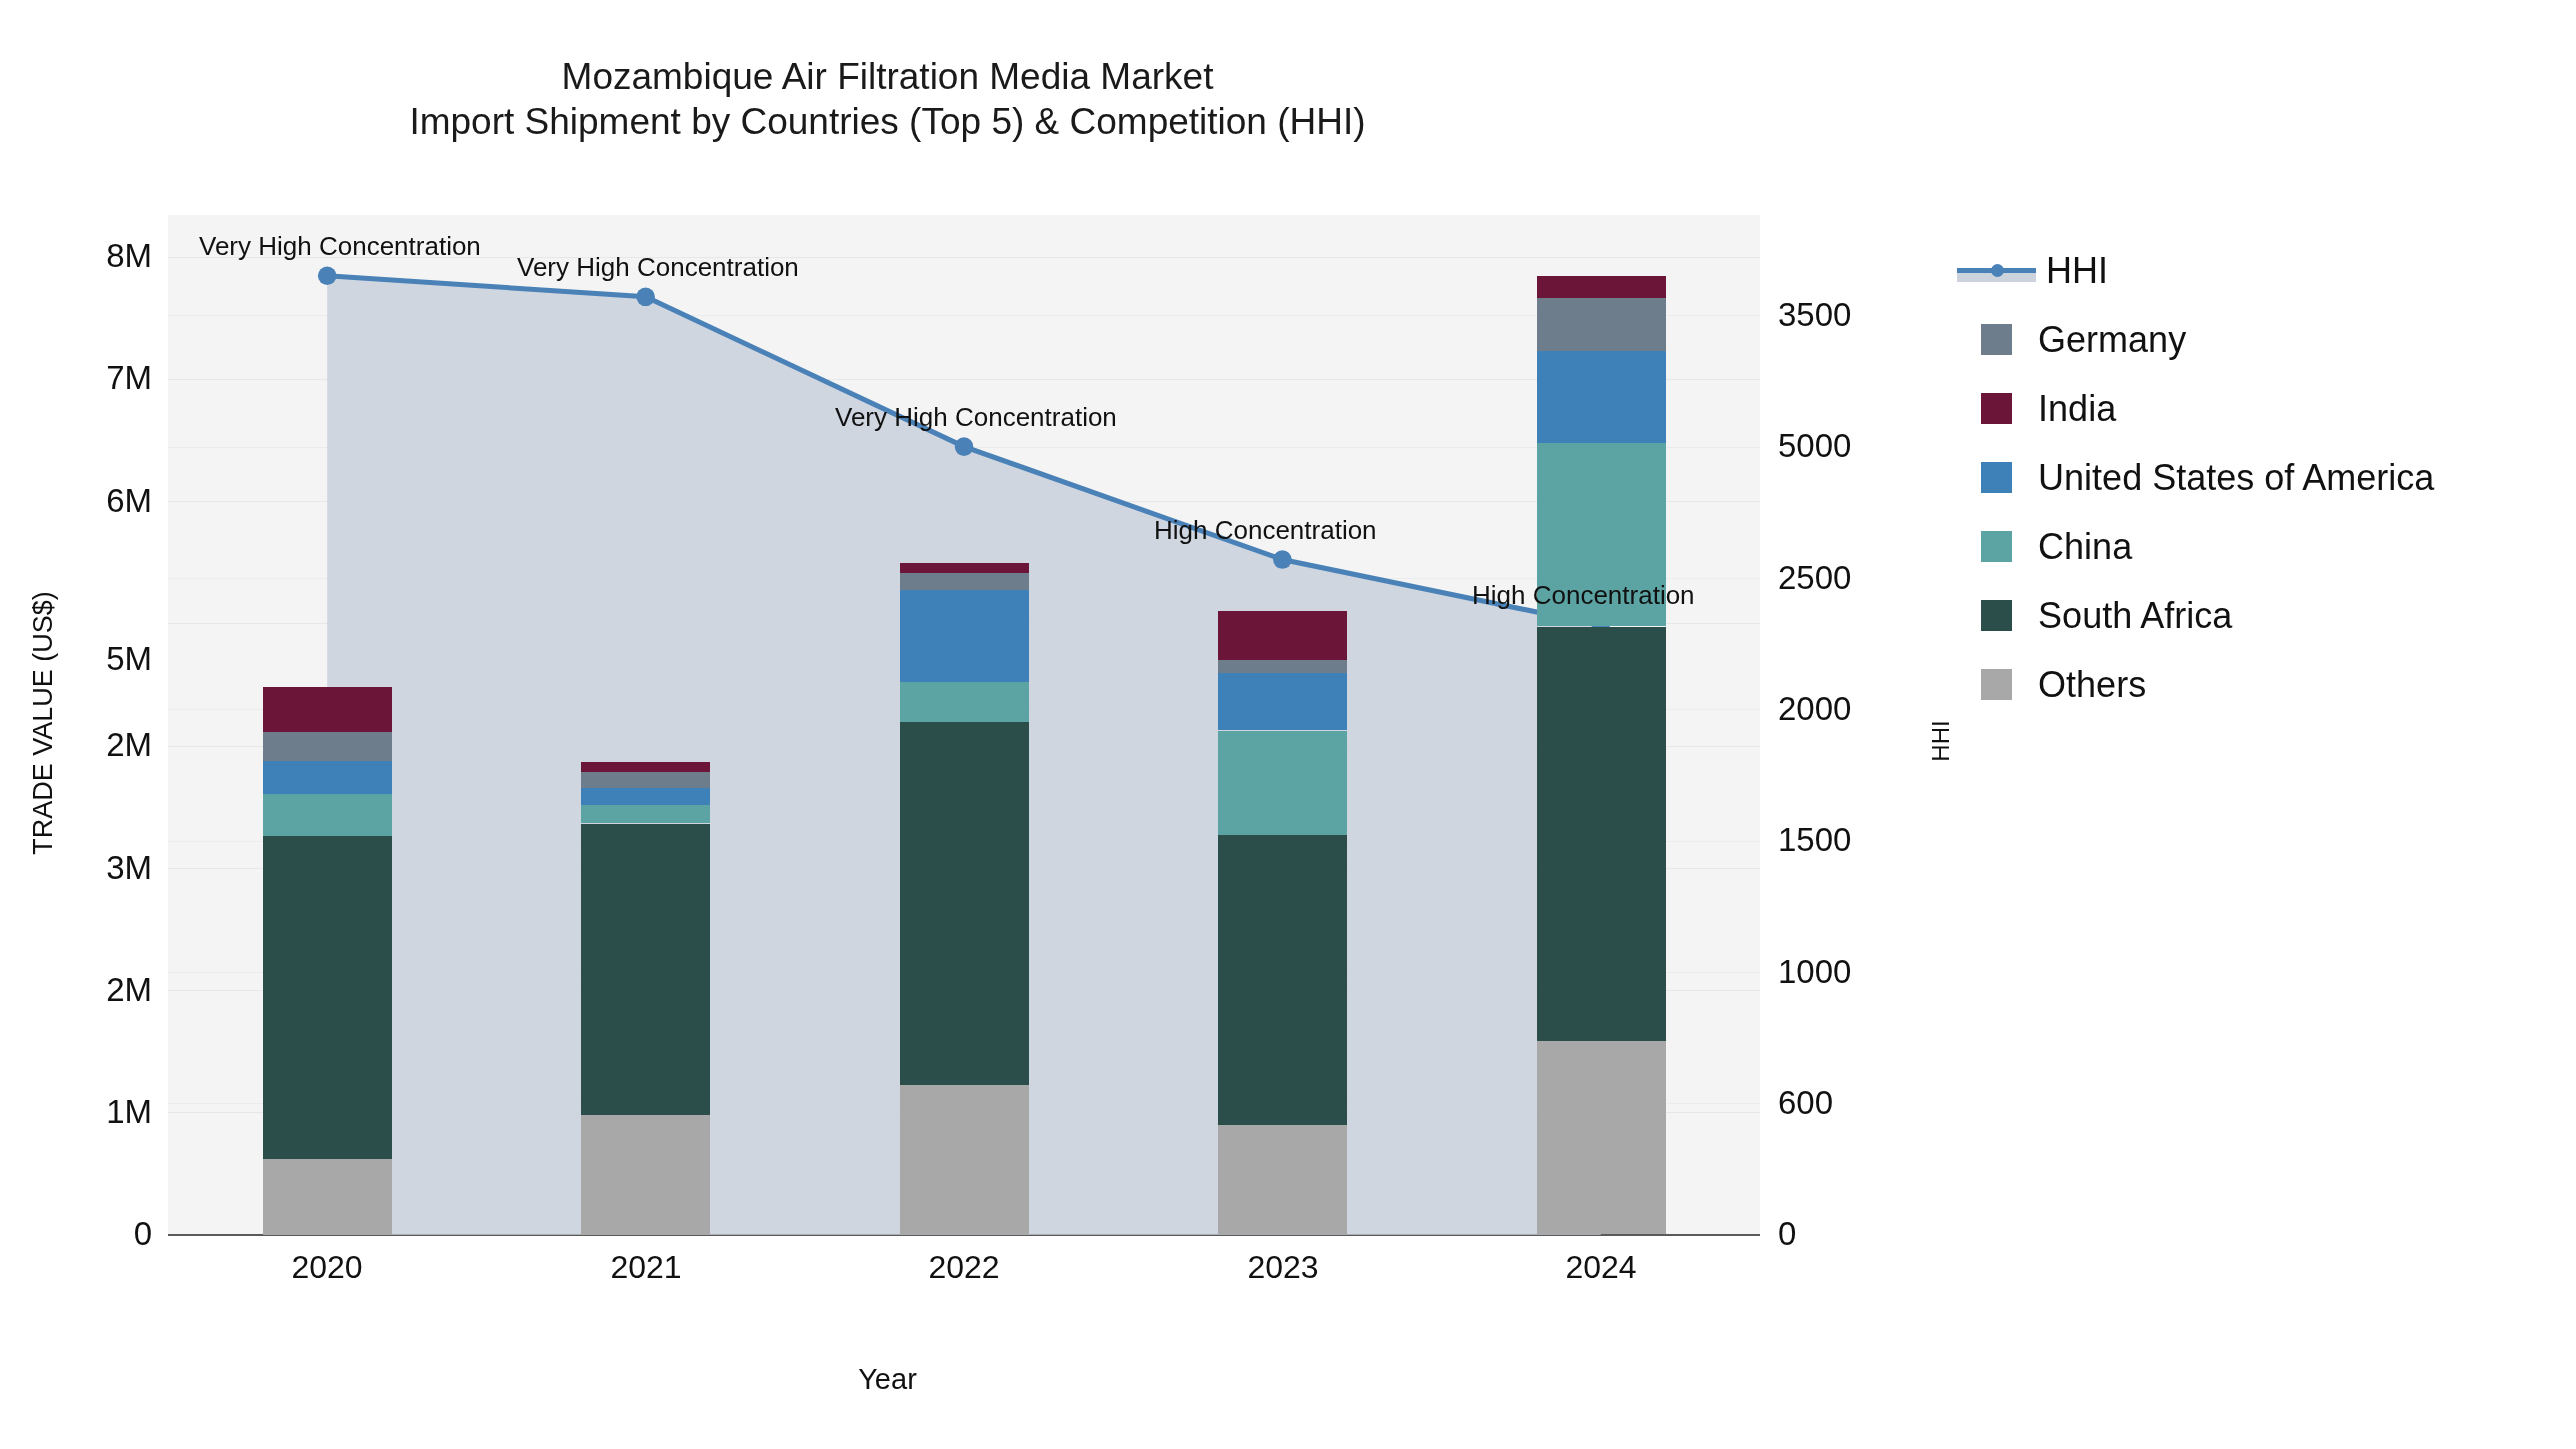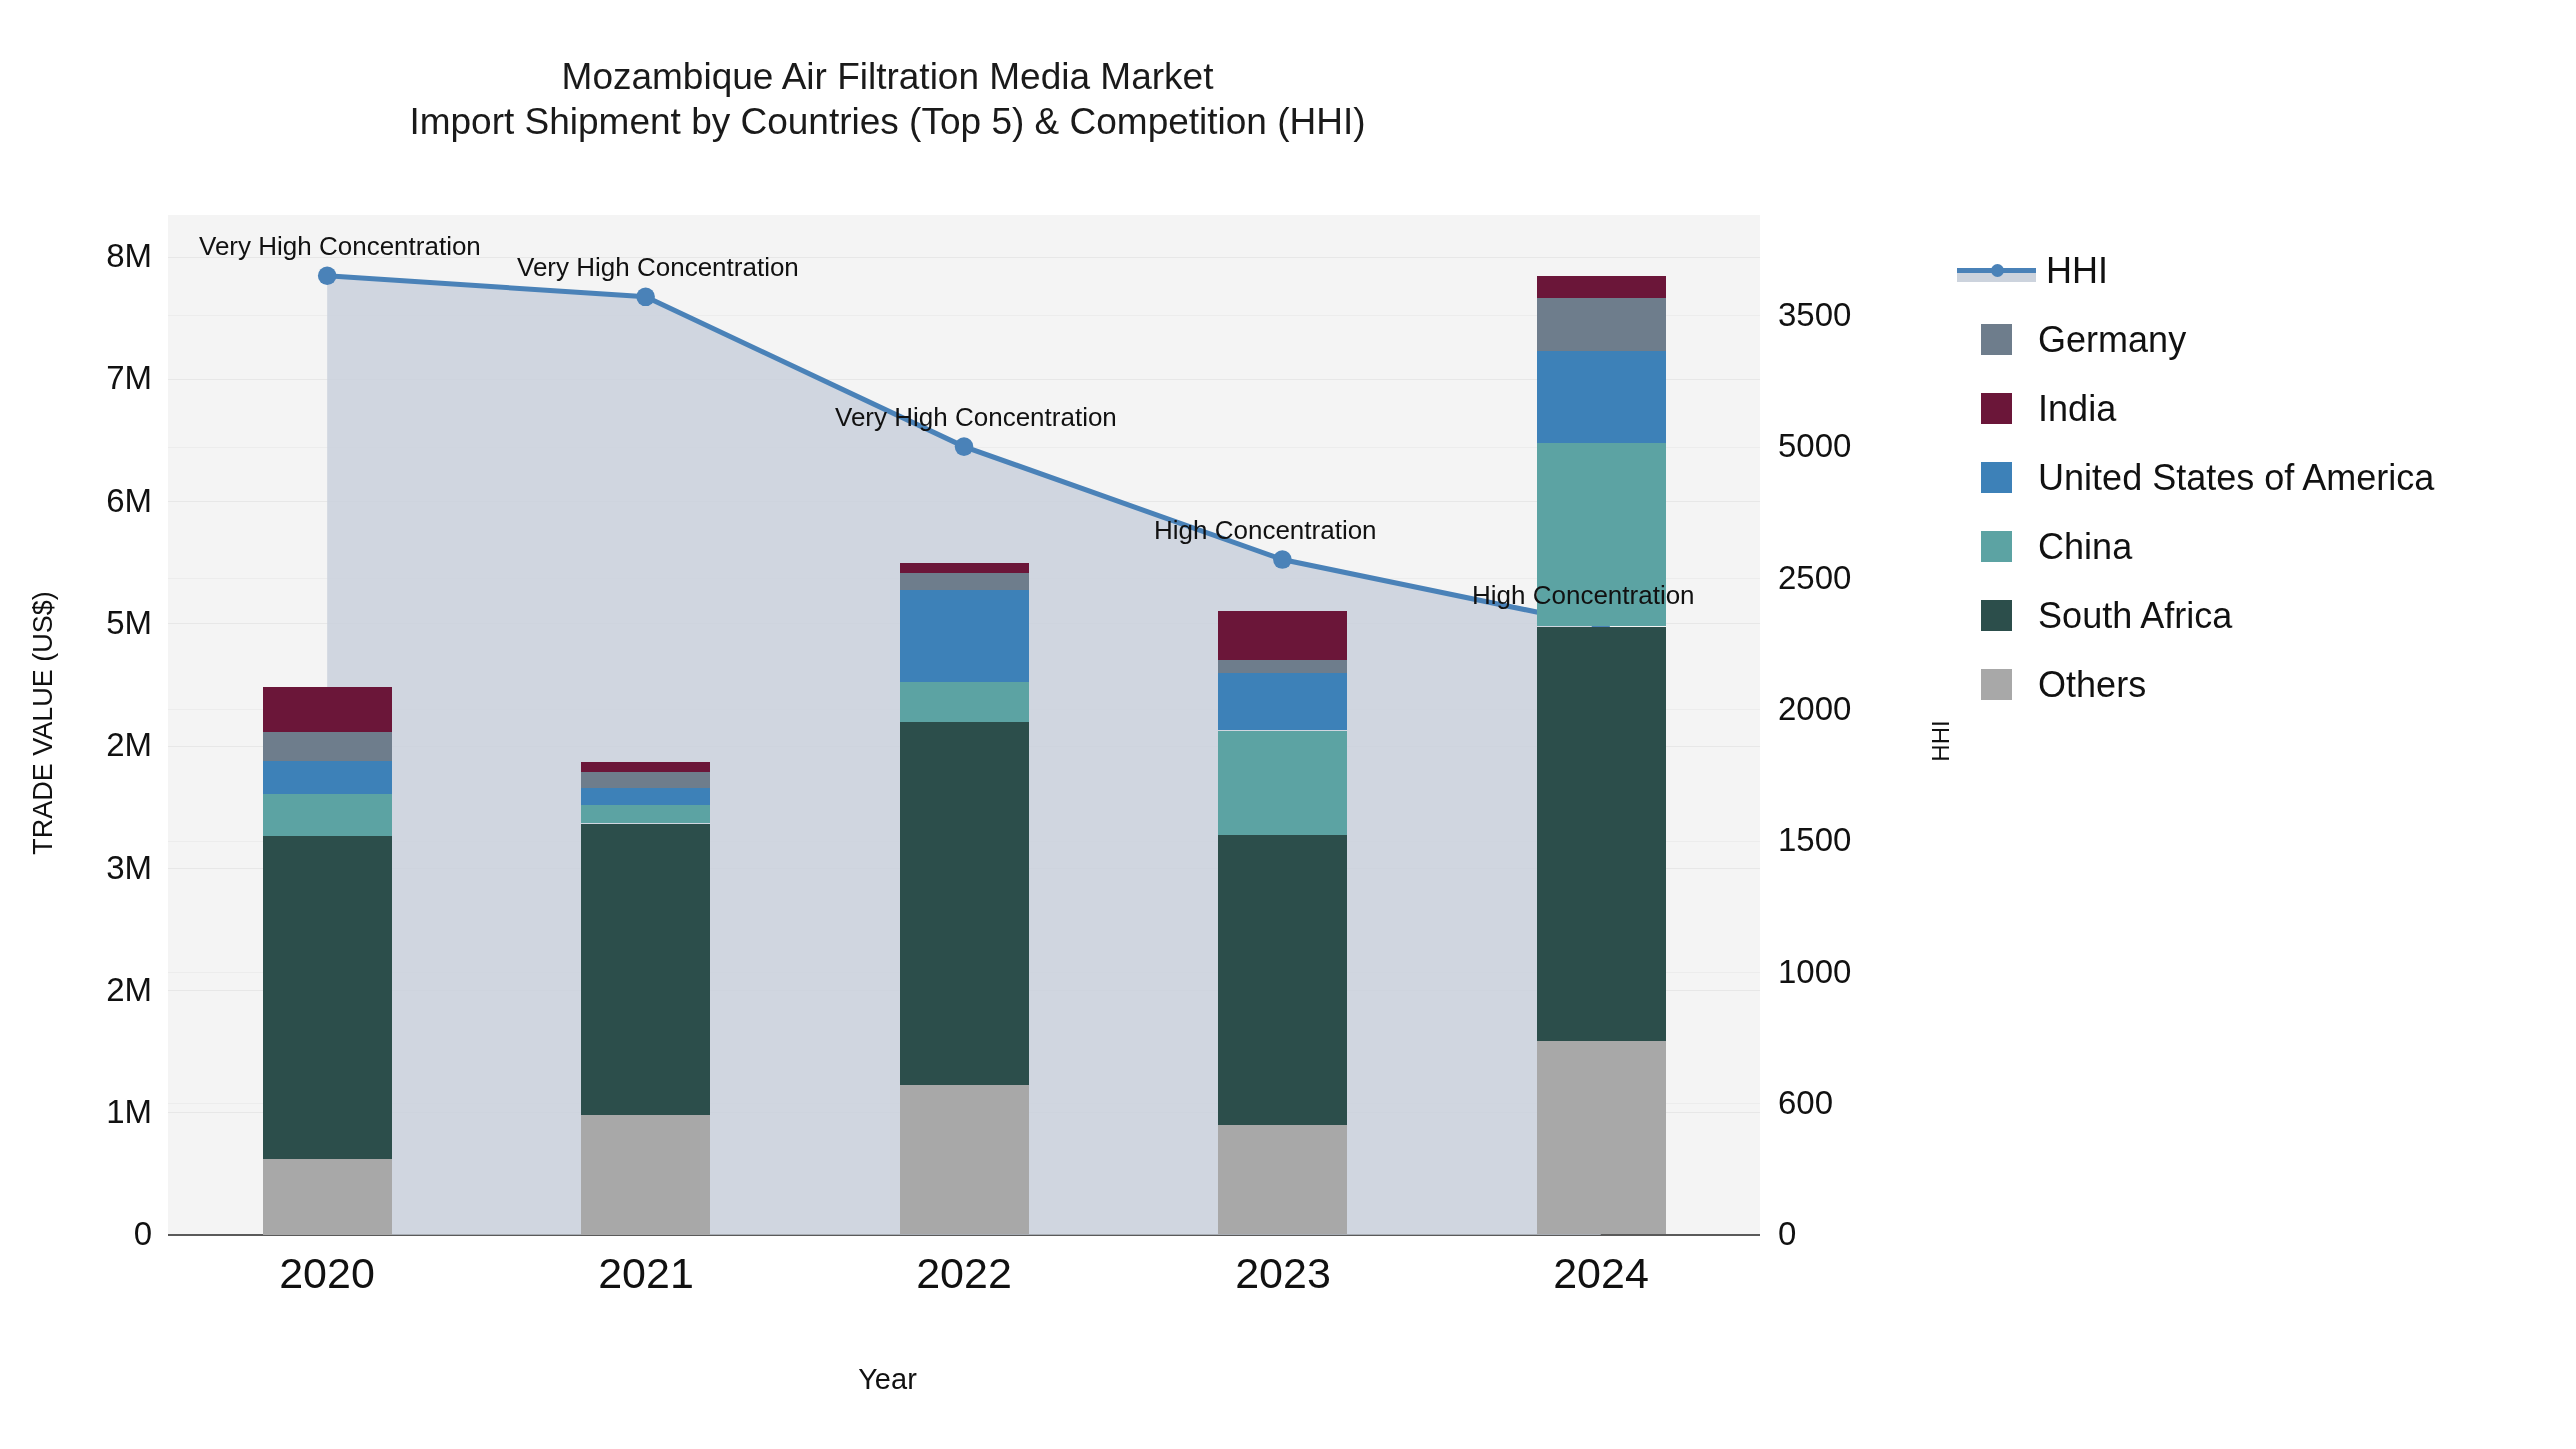--- a/index.html
+++ b/index.html
@@ -18,21 +18,21 @@
 
   
   .ytick-l{position:absolute;right:1.4px;transform:translateY(-50%);font-size:33px;color:#111;text-align:right;white-space:nowrap;}
   .ylabel-left{position:absolute;left:-13px;top:723px;font-size:27px;color:#111;
                transform:translate(-50%,-50%) rotate(-90deg);transform-origin:center center;white-space:nowrap;}
   .ytick-r{position:absolute;left:1.4px;transform:translateY(-50%);font-size:33px;color:#111;white-space:nowrap;}
   .ylabel-right{position:absolute;left:1941px;top:741px;font-size:24px;color:#111;
                transform:translate(-50%,-50%) rotate(-90deg);transform-origin:center center;white-space:nowrap;}
 
   
-  .xtick{position:absolute;top:1249px;transform:translateX(-50%);font-size:43px;color:#111;}
+  .xtick{position:absolute;top:1249px;transform:translateX(-50%);font-size:32px;color:#111;}
   .xlabel{position:absolute;left:0;top:1363px;width:1775px;text-align:center;font-size:29px;color:#111;}
 
   
   .bar-seg{position:absolute;}
 
   
   .hhi-svg{position:absolute;left:168px;top:215px;width:1592px;height:1022px;overflow:visible;}
 
   
   .ann{position:absolute;font-size:26px;color:#111;white-space:nowrap;}
@@ -120,21 +120,21 @@
       <div class="bar-seg" style="left: 1537px; top: 298px; width: 129px; height: 53px; background: rgb(110, 125, 140);"></div>
       <div class="bar-seg" style="left: 1537px; top: 276px; width: 129px; height: 22px; background: rgb(107, 22, 57);"></div>
     </div>
 
   <div id="yticks-left">
       <div class="ytick-l" style="top: 1234px; right: 2424px;">0</div>
       <div class="ytick-l" style="top: 1112px; right: 2424px;">1M</div>
       <div class="ytick-l" style="top: 990px; right: 2424px;">2M</div>
       <div class="ytick-l" style="top: 868px; right: 2424px;">3M</div>
       <div class="ytick-l" style="top: 745px; right: 2424px;">2M</div>
-      <div class="ytick-l" style="top: 623px; right: 2424px; margin-left: 48px;">5M</div>
+      <div class="ytick-l" style="top: 659px; right: 2424px; margin-left: 48px;">5M</div>
       <div class="ytick-l" style="top: 501px; right: 2424px;">6M</div>
       <div class="ytick-l" style="top: 378px; right: 2424px;">7M</div>
       <div class="ytick-l" style="top: 256px; right: 2424px;">8M</div>
     </div>
   <div id="yticks-right">
       <div class="ytick-r" style="top: 1234px; left: 1778px;">0</div>
       <div class="ytick-r" style="top: 1103px; left: 1778px;">600</div>
       <div class="ytick-r" style="top: 972px; left: 1778px;">1000</div>
       <div class="ytick-r" style="top: 840px; left: 1778px;">1500</div>
       <div class="ytick-r" style="top: 709px; left: 1778px;">2000</div>

